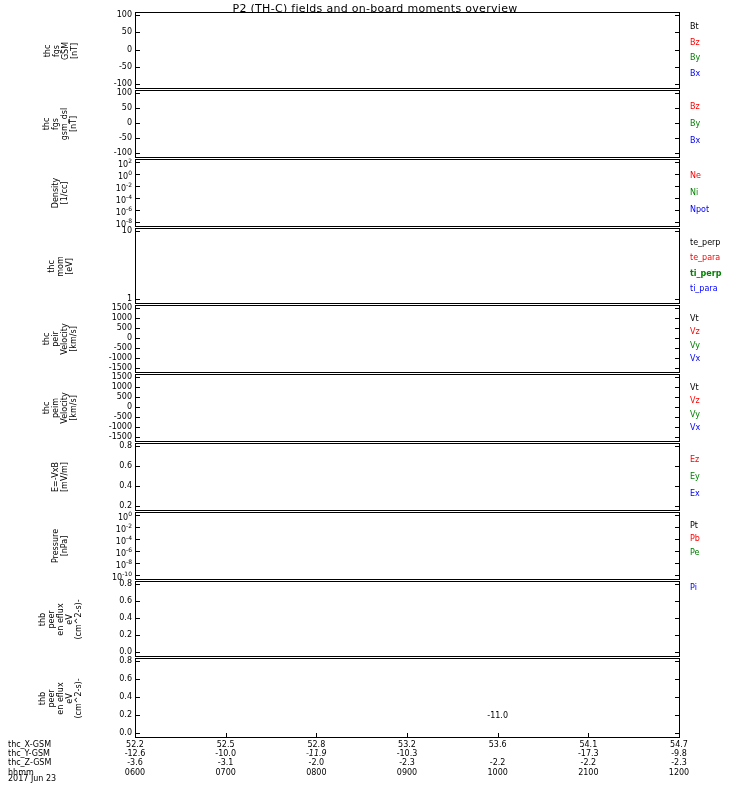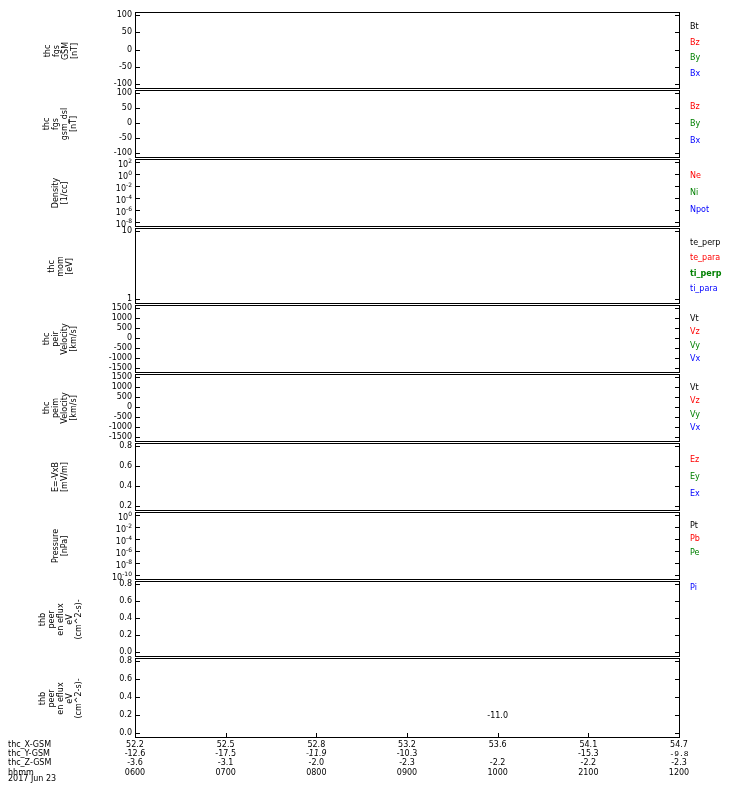--- a/index.html
+++ b/index.html
@@ -94,20 +94,21 @@
     position: absolute;
     width: 1px;
     height: 4px;
     background: #000;
   }
 </style>
 </head>
 <body>
 
 <div id="root">
+  <div class="title">P2 (TH-C) fields and on-board moments overview</div>
   <div id="panels">
       <div class="panel" style="top: 12px; height: 77px;"></div>
       <div class="ytickwrap" style="top: 10px;">
         <div class="ytick">100</div>
       </div>
       <div class="tickmark" style="left: 135px; top: 15px;"></div>
       <div class="tickmark" style="left: 675px; top: 15px;"></div>
       <div class="ytickwrap" style="top: 27.25px;">
         <div class="ytick">50</div>
       </div>
@@ -423,26 +424,26 @@
       <div class="xrowlabel" style="top: 740px;">thc_X-GSM</div>
       <div class="xcell" style="left: 105px; top: 740px;">52.2</div>
       <div class="xcell" style="left: 195.667px; top: 740px;">52.5</div>
       <div class="xcell" style="left: 286.333px; top: 740px;">52.8</div>
       <div class="xcell" style="left: 377px; top: 740px;">53.2</div>
       <div class="xcell" style="left: 467.667px; top: 740px;">53.6</div>
       <div class="xcell" style="left: 558.333px; top: 740px;">54.1</div>
       <div class="xcell" style="left: 649px; top: 740px;">54.7</div>
       <div class="xrowlabel" style="top: 749px;">thc_Y-GSM</div>
       <div class="xcell" style="left: 105px; top: 749px;">-12.6</div>
-      <div class="xcell" style="left: 195.667px; top: 749px;">-17.5</div>
+      <div class="xcell" style="left: 195.667px; top: 749px;">-10.0</div>
       <div class="xcell" style="left: 286.333px; top: 749px; font-style: italic;">-11.9</div>
       <div class="xcell" style="left: 377px; top: 749px;">-10.3</div>
       <div class="xcell" style="left: 467.667px; top: 711px;">-11.0</div>
-      <div class="xcell" style="left: 558.333px; top: 749px;">-15.3</div>
-      <div class="xcell" style="left: 649px; top: 749px; font-family: Liberation Mono, monospace;">-9.8</div>
+      <div class="xcell" style="left: 558.333px; top: 749px;">-17.3</div>
+      <div class="xcell" style="left: 649px; top: 749px;">-9.8</div>
       <div class="xrowlabel" style="top: 758px;">thc_Z-GSM</div>
       <div class="xcell" style="left: 105px; top: 758px;">-3.6</div>
       <div class="xcell" style="left: 195.667px; top: 758px;">-3.1</div>
       <div class="xcell" style="left: 286.333px; top: 758px;">-2.0</div>
       <div class="xcell" style="left: 377px; top: 758px;">-2.3</div>
       <div class="xcell" style="left: 467.667px; top: 758px;">-2.2</div>
       <div class="xcell" style="left: 558.333px; top: 758px;">-2.2</div>
       <div class="xcell" style="left: 649px; top: 758px;">-2.3</div>
       <div class="xrowlabel" style="top: 768px;">hhmm</div>
       <div class="xcell" style="left: 105px; top: 768px;">0600</div>

